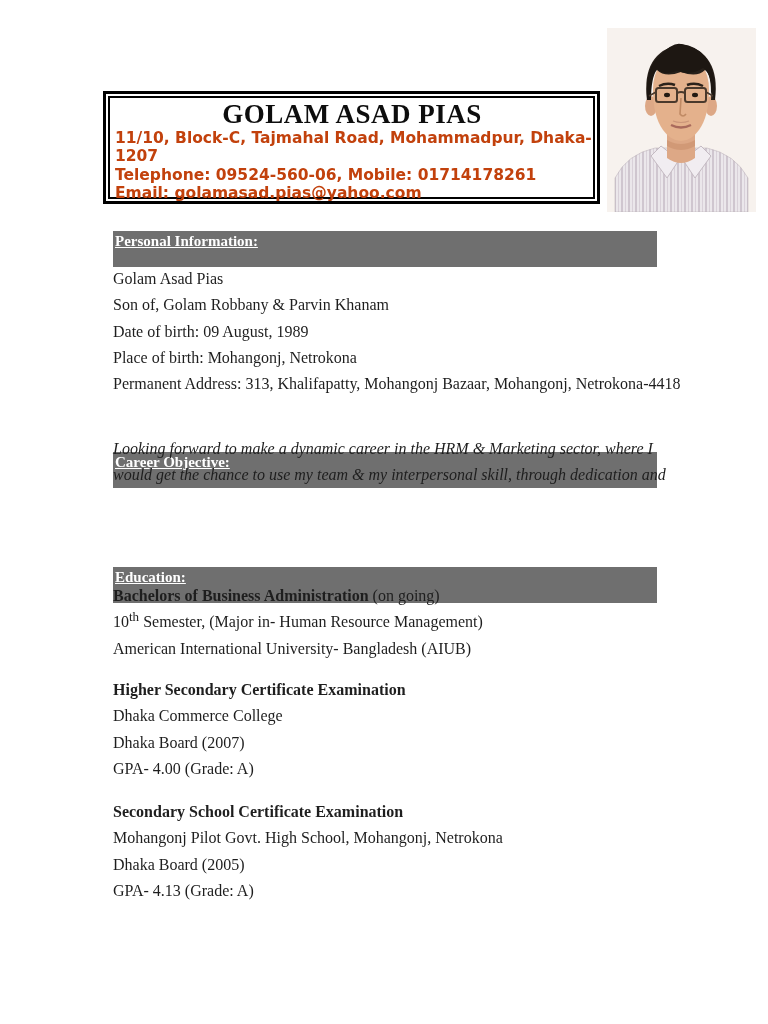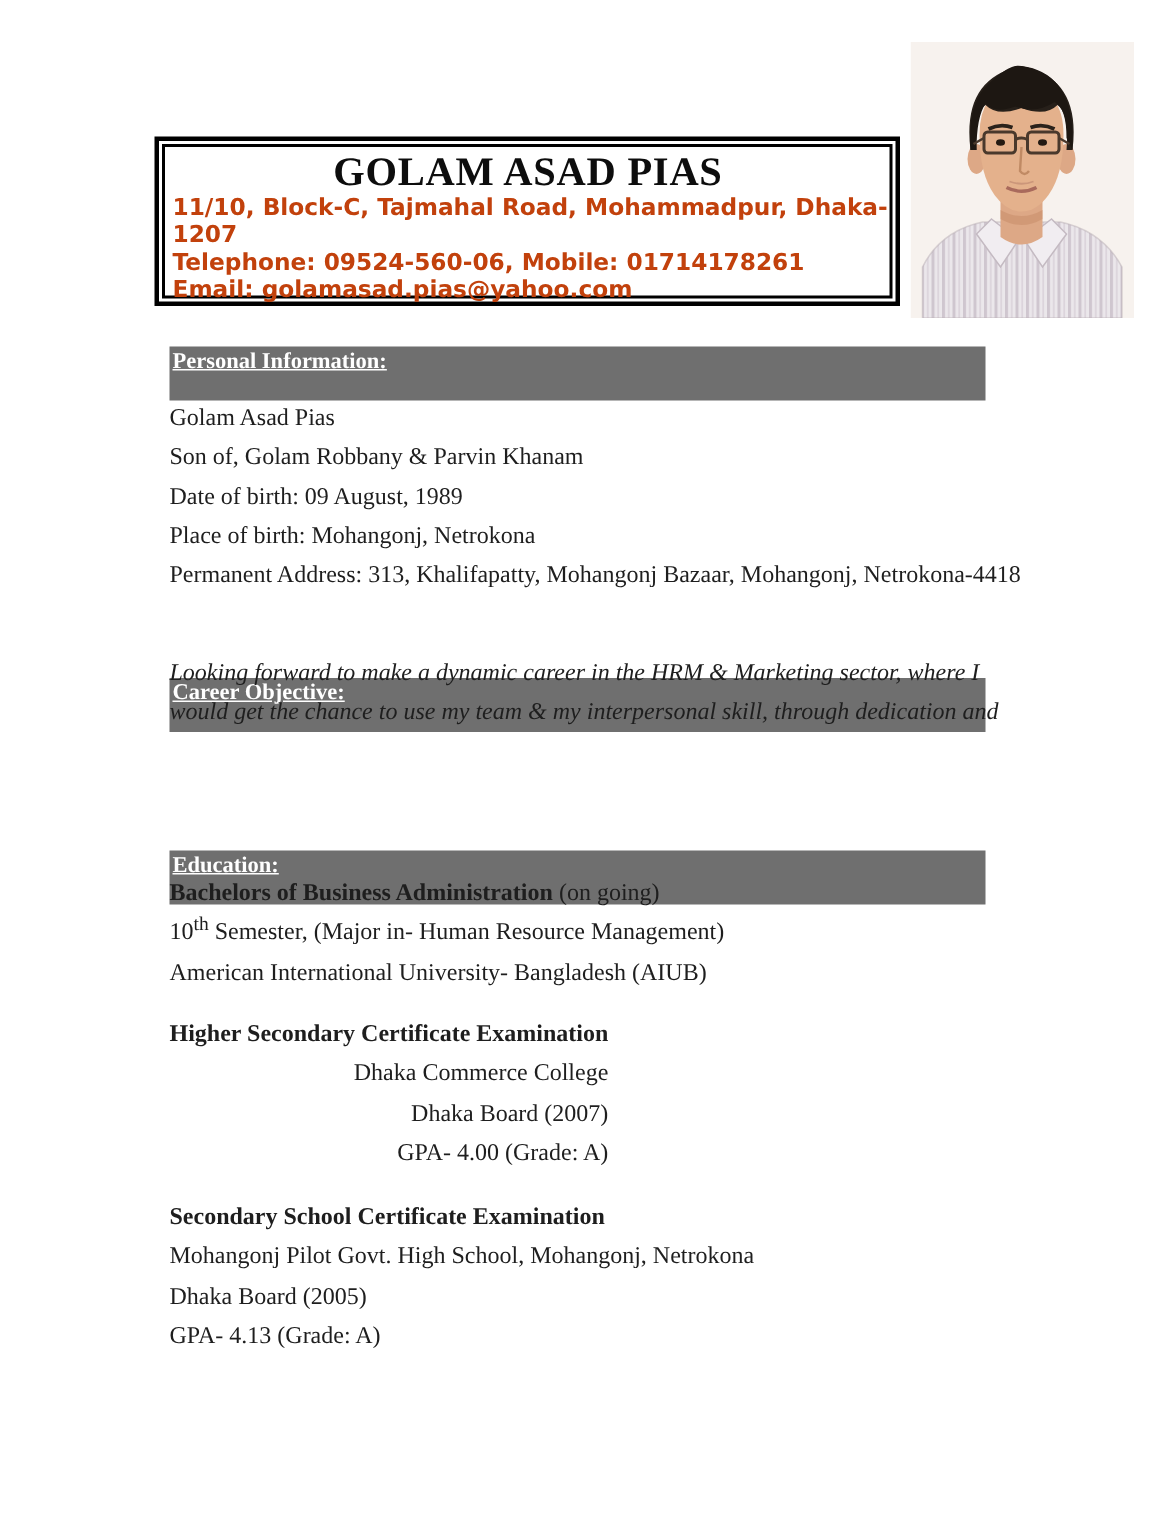--- a/index.html
+++ b/index.html
@@ -81,21 +81,21 @@
     position: absolute; left: 113px;
     font-family: "Liberation Serif", serif;
     font-size: 16px;
     line-height: 26.3px;
     color: #1e1e1e;
     white-space: nowrap;
   }
   .tb-personal  { top: 266px; }
   .tb-objective { top: 436px; font-style: italic; }
   .tb-edu-bba   { top: 583px; }
-  .tb-edu-hsc   { top: 677px; text-align: right; }
+  .tb-edu-hsc   { top: 677px; }
   .tb-edu-ssc   { top: 799px; }
 
   .degree { font-weight: bold; }
   sup.ord {
     font-size: 13px;
     vertical-align: super;
     line-height: 0;
   }
 </style>
 </head>

